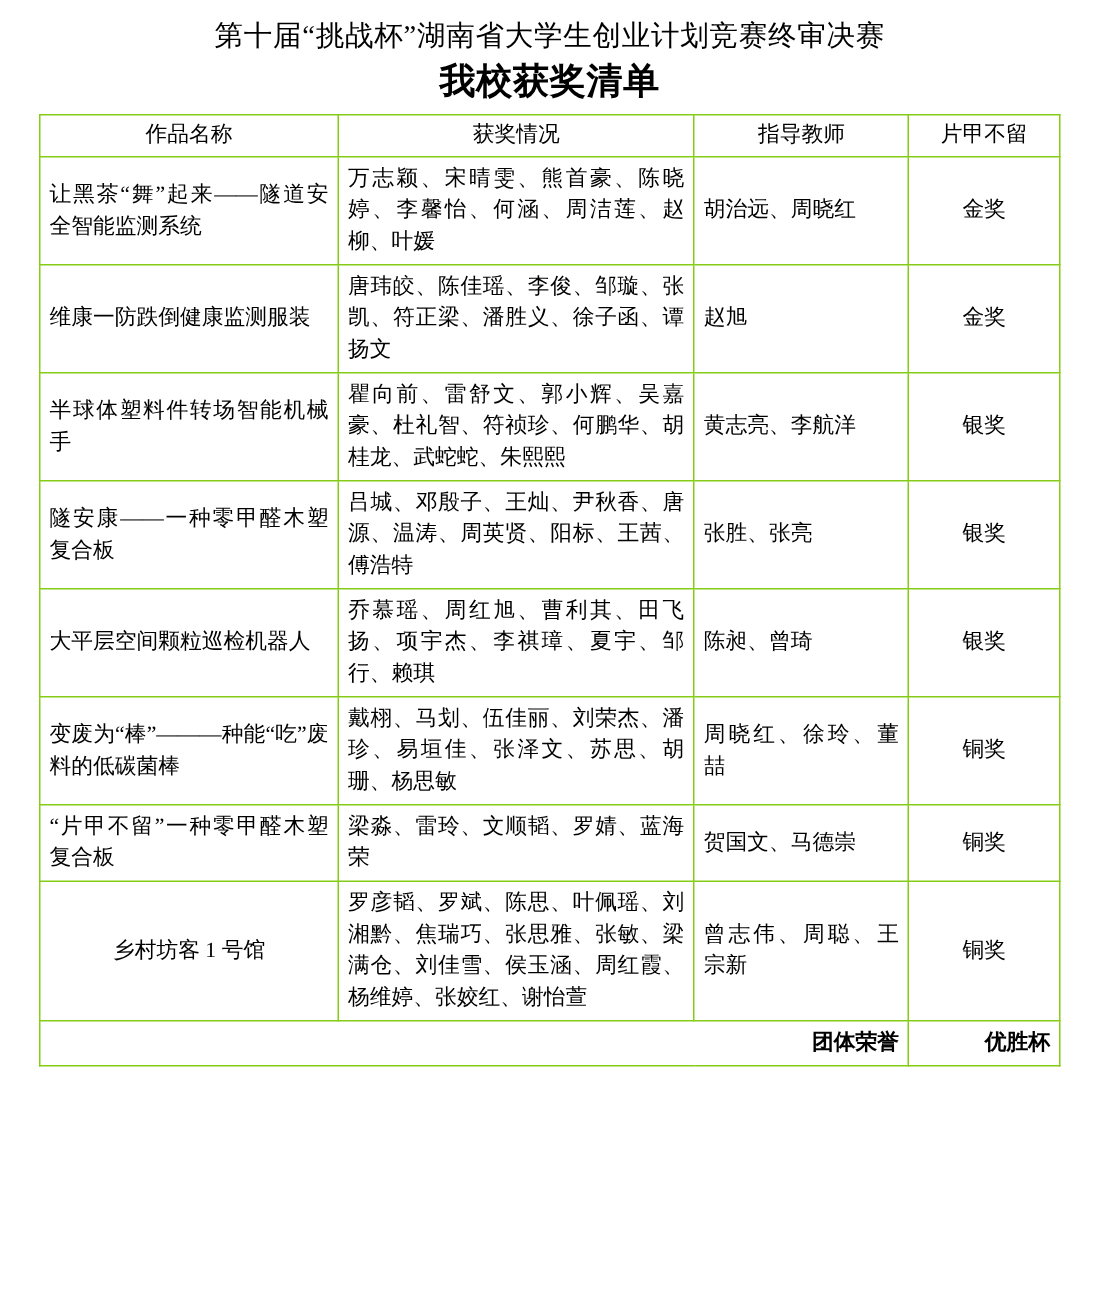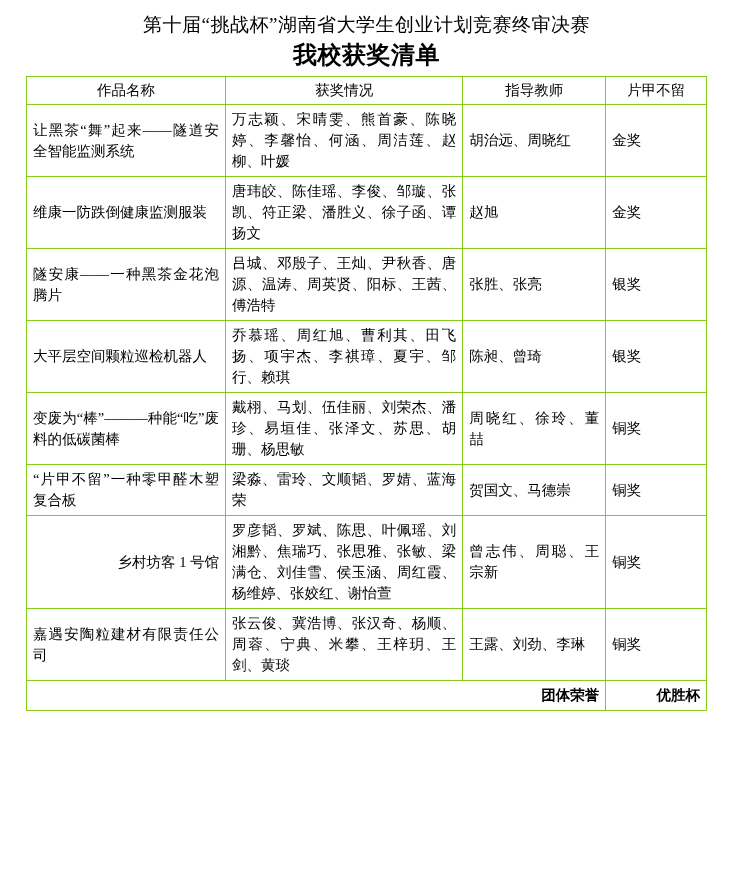--- a/index.html
+++ b/index.html
@@ -52,22 +52,22 @@
   table.award-table th {
     text-align: center;
     font-weight: normal;
     padding: 3px 6px;
   }
   .col-name   { width: 178px; }
   .col-author { width: 212px; }
   .col-teacher{ width: 128px; }
   .col-prize  { width: 90px; }
 
-  .cell-center { }
-  .cell-left   { text-align: right; }
+  .cell-center { text-align: center; }
+  .cell-left   { text-align: center; }
   .cell-justify{ text-align: justify; text-align-last: left; }
 
   .footer-row td {
     text-align: right;
     font-weight: bold;
     padding: 4px 6px;
   }
   .footer-label { font-weight: bold; }
 </style>
 </head>
@@ -100,21 +100,27 @@
         <td class="cell-justify">胡治远、周晓红</td>
         <td class="cell-center">金奖</td>
       </tr>
       <tr>
         <td class="cell-justify">维康一防跌倒健康监测服装</td>
         <td class="cell-justify">唐玮皎、陈佳瑶、李俊、邹璇、张凯、符正梁、潘胜义、徐子函、谭扬文</td>
         <td class="cell-justify">赵旭</td>
         <td class="cell-center">金奖</td>
       </tr>
       <tr>
-        <td class="cell-justify">隧安康——一种黑茶金花泡腾片</td>
+        <td class="cell-justify">半球体塑料件转场智能机械手</td>
+        <td class="cell-justify">瞿向前、雷舒文、郭小辉、吴嘉豪、杜礼智、符祯珍、何鹏华、胡桂龙、武蛇蛇、朱熙熙</td>
+        <td class="cell-justify">黄志亮、李航洋</td>
+        <td class="cell-center">银奖</td>
+      </tr>
+      <tr>
+        <td class="cell-justify">隧安康——一种零甲醛木塑复合板</td>
         <td class="cell-justify">吕城、邓殷子、王灿、尹秋香、唐源、温涛、周英贤、阳标、王茜、傅浩特</td>
         <td class="cell-justify">张胜、张亮</td>
         <td class="cell-center">银奖</td>
       </tr>
       <tr>
         <td class="cell-justify">大平层空间颗粒巡检机器人</td>
         <td class="cell-justify">乔慕瑶、周红旭、曹利其、田飞扬、项宇杰、李祺璋、夏宇、邹行、赖琪</td>
         <td class="cell-justify">陈昶、曾琦</td>
         <td class="cell-center">银奖</td>
       </tr>
@@ -129,26 +135,20 @@
         <td class="cell-justify">梁淼、雷玲、文顺韬、罗婧、蓝海荣</td>
         <td class="cell-justify">贺国文、马德崇</td>
         <td class="cell-center">铜奖</td>
       </tr>
       <tr>
         <td class="cell-left">乡村坊客 1 号馆</td>
         <td class="cell-justify">罗彦韬、罗斌、陈思、叶佩瑶、刘湘黔、焦瑞巧、张思雅、张敏、梁满仓、刘佳雪、侯玉涵、周红霞、杨维婷、张姣红、谢怡萱</td>
         <td class="cell-justify">曾志伟、周聪、王宗新</td>
         <td class="cell-center">铜奖</td>
       </tr>
-      <tr>
-        <td class="cell-justify">嘉遇安陶粒建材有限责任公司</td>
-        <td class="cell-justify">张云俊、冀浩博、张汉奇、杨顺、周蓉、宁典、米攀、王梓玥、王剑、黄琰</td>
-        <td class="cell-justify">王露、刘劲、李琳</td>
-        <td class="cell-center">铜奖</td>
-      </tr>
       <tr class="footer-row">
         <td colspan="3" class="footer-label">团体荣誉</td>
         <td>优胜杯</td>
       </tr>
     </tbody>
   </table>
 
 </div>
 
 </body></html>

